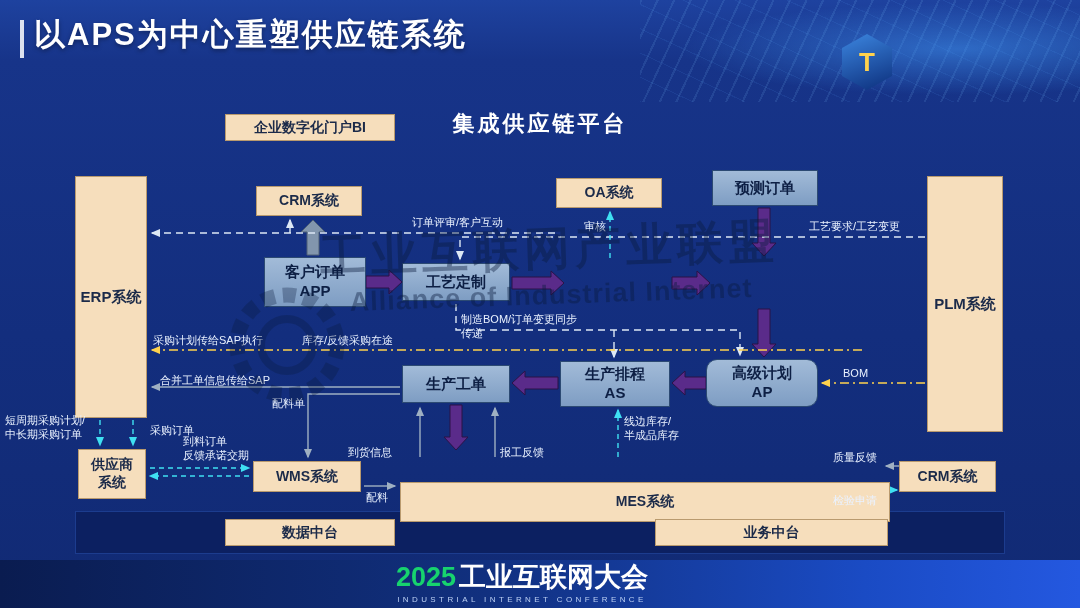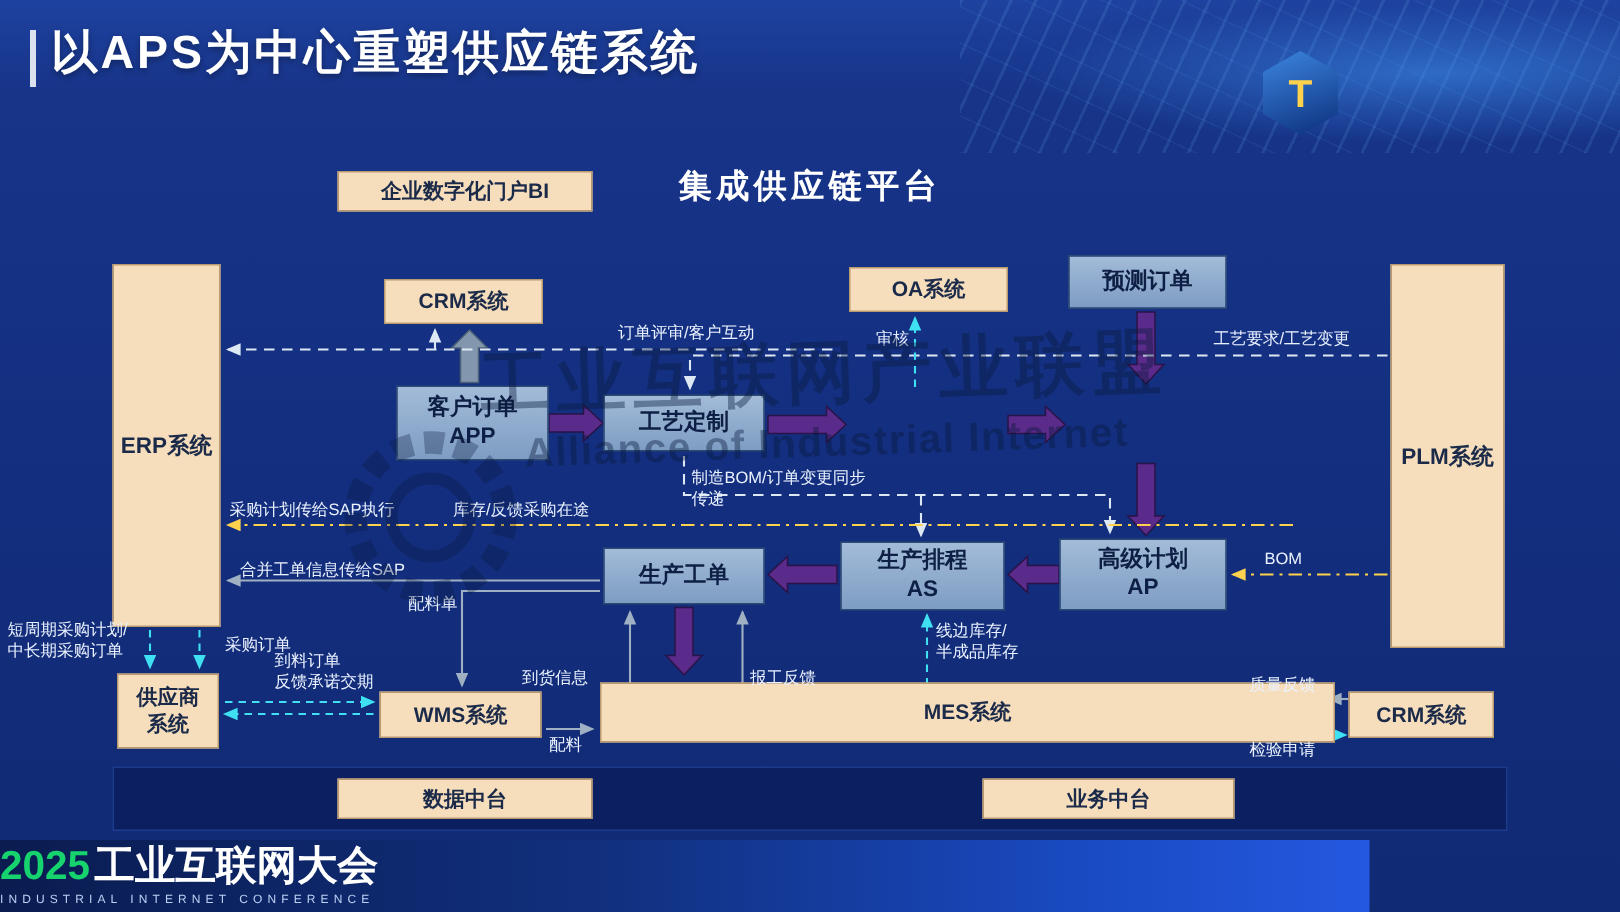--- a/index.html
+++ b/index.html
@@ -29,23 +29,23 @@
   
   .arrows{position:absolute;left:0;top:0;z-index:2;pointer-events:none;}
   
   .lbl{position:absolute;color:#eaf2ff;font-size:11px;line-height:1.3;white-space:pre-line;z-index:4;pointer-events:none;}
   
   .wm{position:absolute;left:250px;top:218px;width:600px;text-align:center;color:#091a3d;opacity:.4;z-index:6;transform:rotate(-2deg);pointer-events:none;}
   .wm .l1{font-size:46px;font-weight:800;letter-spacing:5px;}
   .wm .l2{font-size:27px;font-weight:700;letter-spacing:1px;}
   .gear{position:absolute;left:222px;top:280px;z-index:6;opacity:.3;pointer-events:none;}
   
-  .footer{position:absolute;left:0;top:560px;width:913px;height:48px;box-sizing:border-box;
+  .footer{position:absolute;left:0;top:560px;width:1080px;height:48px;box-sizing:border-box;
     background:linear-gradient(90deg,#0a1c50 0%,#11307f 45%,#1a4bc4 80%,#2458e0 100%);
-    display:flex;flex-direction:column;align-items:flex-start;justify-content:center;padding-right:36px;z-index:5;}
+    display:flex;flex-direction:column;align-items:center;justify-content:center;padding-right:36px;z-index:5;}
   .logo-line{font-size:27px;font-weight:800;color:#ffffff;line-height:1;}
   .logo-line .year{color:#17d36e;margin-right:3px;}
   .logo-sub{font-size:8px;letter-spacing:3.4px;color:#bcd0f4;margin-top:4px;}
 </style>
 </head>
 <body>
 
 <div class="slide">
 
   <div class="title-accent"></div>
@@ -125,21 +125,21 @@
   <div class="node tan" style="left:75px;top:176px;width:72px;height:242px;font-size:15px;">
     <span class="pre">ERP系统</span>
   </div>
   <div class="node tan" style="left:927px;top:176px;width:76px;height:256px;font-size:15px;">
     <span class="pre">PLM系统</span>
   </div>
 
   <div class="node tan" style="left:256px;top:186px;width:106px;height:30px;">
     <span class="pre">CRM系统</span>
   </div>
-  <div class="node tan" style="left:556px;top:178px;width:106px;height:30px;margin-left:10px;">
+  <div class="node tan" style="left:556px;top:178px;width:106px;height:30px;">
     <span class="pre">OA系统</span>
   </div>
   <div class="node blue" style="left:712px;top:170px;width:106px;height:36px;">
     <span class="pre">预测订单</span>
   </div>
 
   <div class="node blue" style="left:264px;top:257px;width:102px;height:50px;">
     <span class="pre">客户订单
 APP</span>
   </div>
@@ -147,44 +147,44 @@
     <span class="pre">工艺定制</span>
   </div>
 
   <div class="node blue" style="left:402px;top:365px;width:108px;height:38px;">
     <span class="pre">生产工单</span>
   </div>
   <div class="node blue" style="left:560px;top:361px;width:110px;height:46px;">
     <span class="pre">生产排程
 AS</span>
   </div>
-  <div class="node blue" style="left:706px;top:359px;width:112px;height:48px;">
+  <div class="node blue" style="left:706px;top:359px;width:112px;height:48px;border-radius:11px;">
     <span class="pre">高级计划
 AP</span>
   </div>
 
   <div class="node tan" style="left:78px;top:449px;width:68px;height:50px;">
     <span class="pre">供应商
 系统</span>
   </div>
   <div class="node tan" style="left:253px;top:461px;width:108px;height:31px;">
     <span class="pre">WMS系统</span>
   </div>
-  <div class="node tan" style="left:400px;top:455px;width:490px;height:40px;text-align:right;">
+  <div class="node tan" style="left:400px;top:482px;width:490px;height:40px;text-align:right;">
     <span class="pre">MES系统</span>
   </div>
   <div class="node tan" style="left:899px;top:461px;width:97px;height:31px;">
     <span class="pre">CRM系统</span>
   </div>
 
   <div class="midbar"></div>
   <div class="node tan" style="left:225px;top:519px;width:170px;height:27px;">
     <span class="pre">数据中台</span>
   </div>
-  <div class="node tan" style="left:655px;top:519px;width:168px;height:27px;">
+  <div class="node tan" style="left:655px;top:519px;width:233px;height:27px;">
     <span class="pre">业务中台</span>
   </div>
 
   <span class="lbl" style="left:412px;top:215px;text-align:right;">订单评审/客户互动</span>
   <span class="lbl" style="left:584px;top:219px;">审核</span>
   <span class="lbl" style="left:793px;top:219px;margin-left:16px;">工艺要求/工艺变更</span>
   <span class="lbl" style="left:461px;top:312px;">制造BOM/订单变更同步
 传递</span>
   <span class="lbl" style="left:153px;top:333px;">采购计划传给SAP执行</span>
   <span class="lbl" style="left:302px;top:333px;">库存/反馈采购在途</span>

